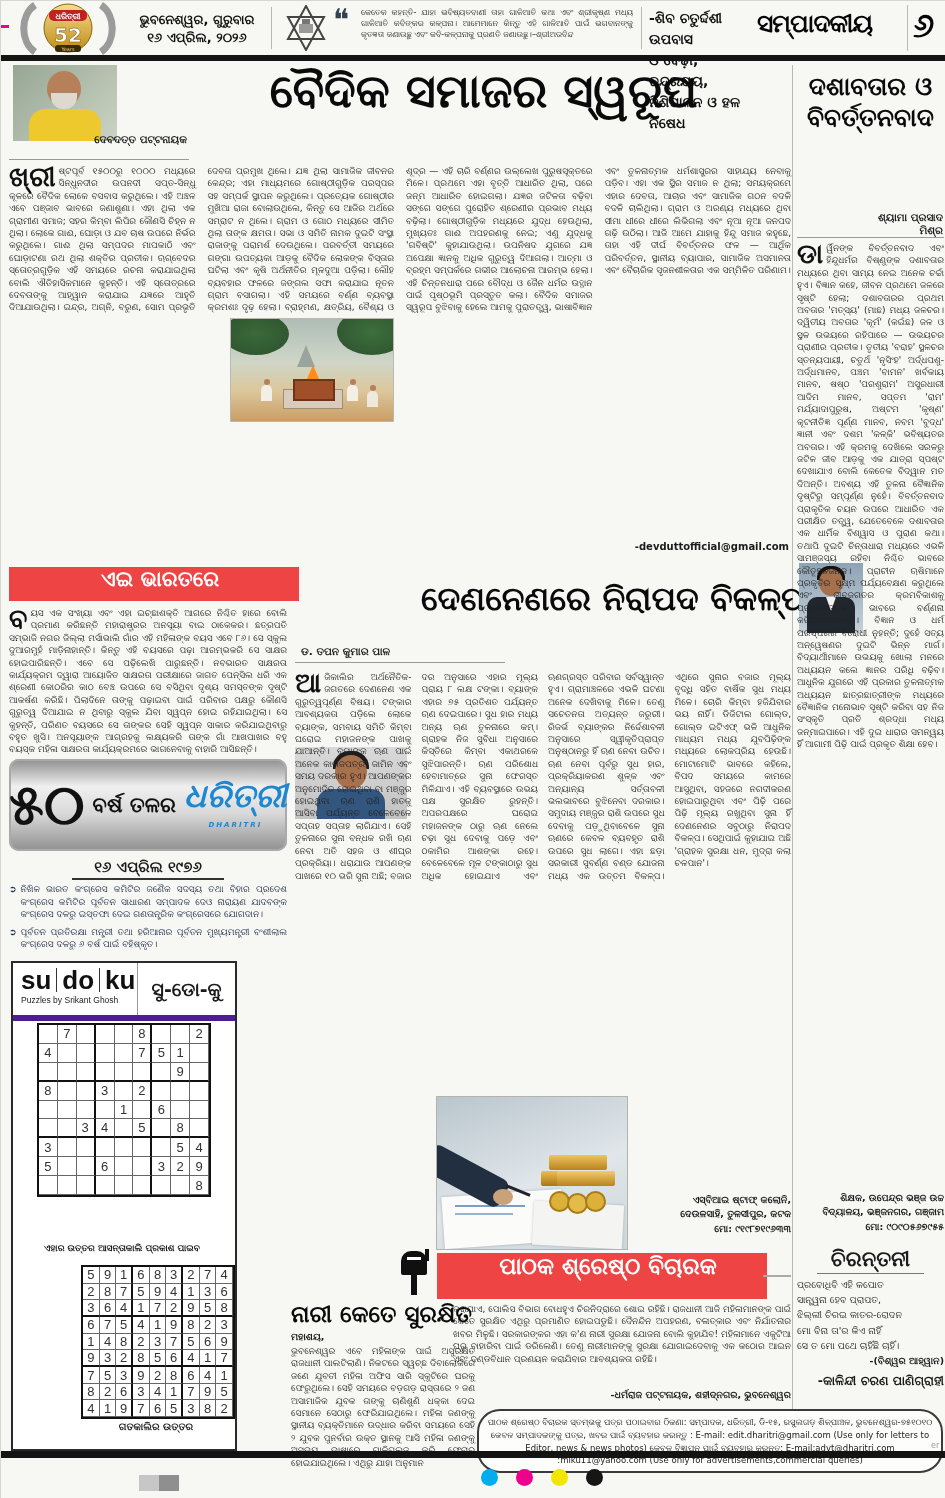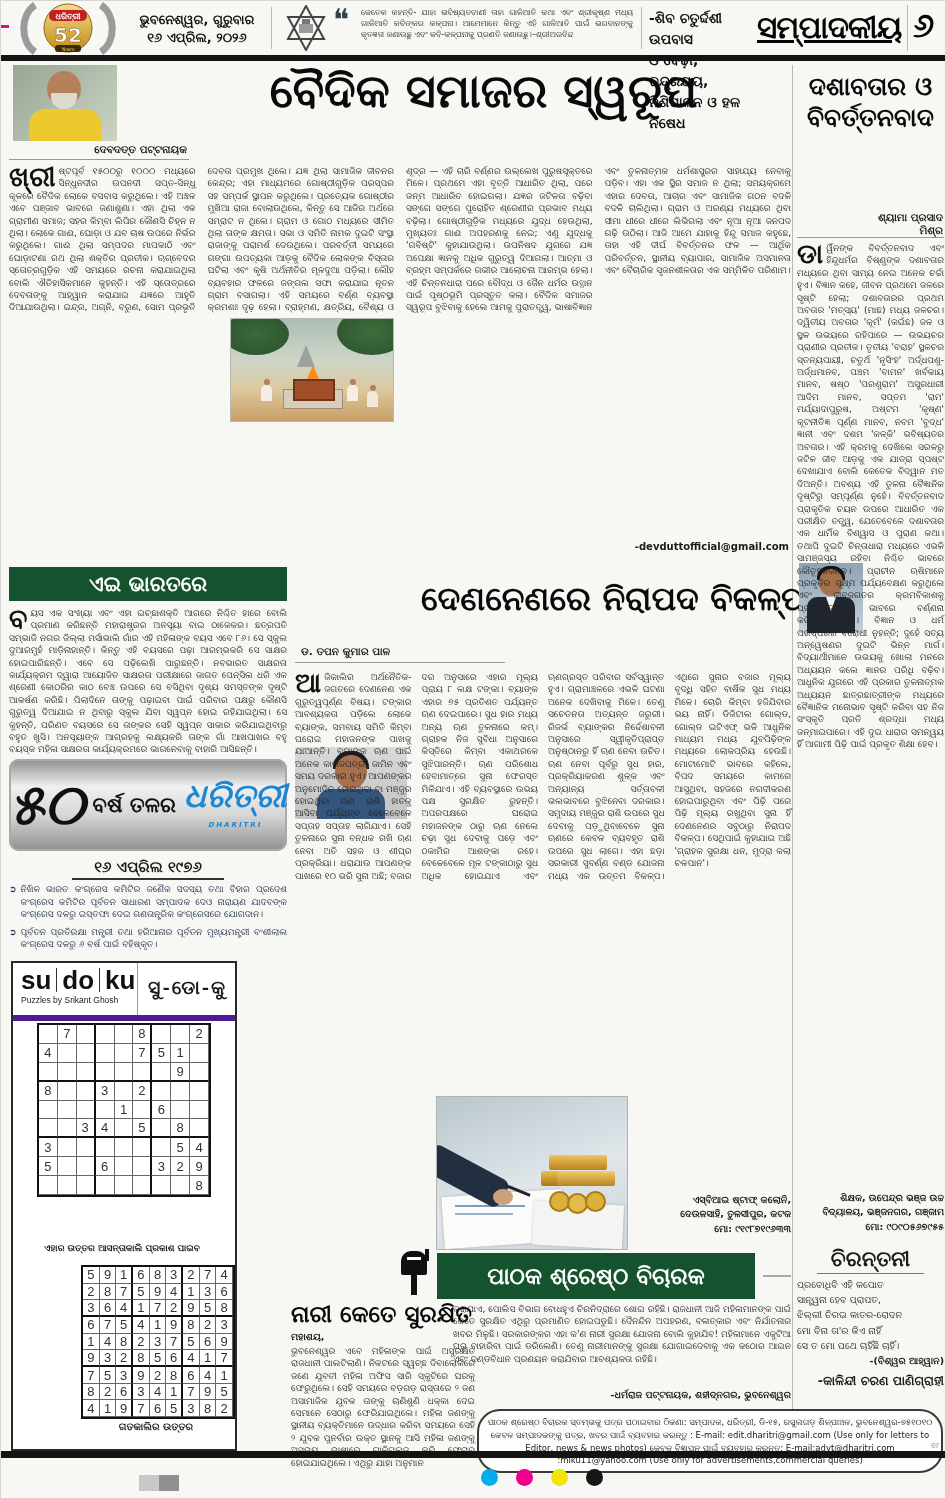--- a/index.html
+++ b/index.html
@@ -8,21 +8,21 @@
   .abs{position:absolute;}
   .bold{font-weight:bold;}
   .ctr{text-align:center;}
   .rgt{text-align:right;}
   .pre{white-space:pre-line;}
   .body{font-size:9px;line-height:1.38;text-align:justify;color:#222;}
   .cols4{column-count:4;column-gap:12px;column-fill:balance;}
   .dc{float:left;font-size:27px;line-height:.85;font-weight:bold;padding:1px 3px 0 0;color:#111;}
   .rule{background:#999;height:1px;}
   .blackbar{background:#141414;}
-  .sechead{background:#14532d;color:#fff;display:flex;align-items:center;justify-content:center;font-weight:bold;}
+  .sechead{background:#ef4444;color:#fff;display:flex;justify-content:center;font-weight:bold;padding-left:12px;}
   .sgrid{display:grid;grid-template-columns:repeat(9,1fr);grid-template-rows:repeat(9,1fr);border:2px solid #111;background:#fff;}
   .sgrid .c{border-right:1px solid #666;border-bottom:1px solid #666;display:flex;align-items:center;justify-content:center;
             font-family:"Liberation Sans",sans-serif;font-size:13px;color:#333;}
   .sgrid .c.br{border-right:2px solid #111;}
   .sgrid .c.bb{border-bottom:2px solid #111;}
   .vline{background:#b9b9b4;width:1px;}
   .hl{font-weight:bold;color:#0a0a0a;}
   .photo{overflow:hidden;position:relative;}
   .head{position:absolute;border-radius:50%;}
   .dot{border-radius:50%;}
@@ -74,37 +74,37 @@
     <div class="abs" style="left:332px;top:4px;font-size:30px;color:#33424e;line-height:1;">❝</div>
 
     <div class="abs" style="left:360px;top:6px;width:272px;height:46px;font-size:8px;line-height:1.4;text-align:justify;color:#222;overflow:hidden;">କେତେକ କହନ୍ତି- ଯାହା ଭବିଷ୍ୟତବାଣୀ ତାହା ଗାଳିଆତି କଥା ଏବଂ ଶ୍ରୀକୃଷ୍ଣ ମଧ୍ୟ ଗାଳିଆତି କବିଙ୍କର କଳ୍ପନା। ଆମେମାନେ କିନ୍ତୁ ଏହି ଗାଳିଆତି ପାଇଁ ଭଗବାନଙ୍କୁ କୃତଜ୍ଞତା ଜଣାଉଛୁ ଏବଂ କବି-କଳ୍ପନାକୁ ପ୍ରଣତି ଜଣାଉଛୁ।–ଶ୍ରୀଅରବିନ୍ଦ</div>
 
     <div class="abs vline" style="left:640px;top:6px;height:42px;"></div>
 
     <div class="abs pre bold" style="left:648px;top:7px;width:106px;font-size:14px;line-height:1.5;color:#111;">-ଶିବ ଚତୁର୍ଦ୍ଦଶୀ ଉପବାସ
 ଓ ବେଢ଼ା, ଚନ୍ଦ୍ରକ୍ଷୟ,
 ନିଶିପାଳନ ଓ ହଳ ନିଷେଧ</div>
 
-    <div class="abs bold" style="left:756px;top:8px;width:148px;font-size:31px;color:#050505;letter-spacing:-1px;text-decoration:underline;">ସମ୍ପାଦକୀୟ</div>
+    <div class="abs bold" style="left:756px;top:8px;width:148px;font-size:25px;color:#050505;letter-spacing:-1px;">ସମ୍ପାଦକୀୟ</div>
 
     <div class="abs vline" style="left:906px;top:4px;height:46px;"></div>
     <div class="abs bold" style="left:912px;top:4px;font-size:34px;color:#050505;">୬</div>
   </div>
 
   <div class="abs blackbar" style="left:0;top:54px;width:945px;height:6px;"></div>
   <div class="abs vline" style="left:791px;top:64px;height:1380px;"></div>
 
   <div class="abs ctr hl" style="left:185px;top:66px;width:595px;font-size:46px;line-height:1.05;">ବୈଦିକ ସମାଜର ସ୍ୱରୂପ</div>
 
   <div class="abs photo" style="left:12px;top:64px;width:104px;height:76px;background:linear-gradient(135deg,#97a694,#ccd4c4);">
     <div class="head" style="left:34px;top:6px;width:34px;height:36px;background:#b5805a;"></div>
     <div class="abs" style="left:38px;top:28px;width:26px;height:16px;background:#ded9cf;border-radius:0 0 12px 12px;"></div>
     <div class="abs" style="left:16px;top:44px;width:72px;height:32px;background:#eec92d;border-radius:16px 16px 0 0;"></div>
   </div>
-  <div class="abs rgt bold" style="left:8px;top:142px;width:178px;font-size:10.5px;">ଦେବଦତ୍ତ ପଟ୍ଟନାୟକ</div>
+  <div class="abs rgt bold" style="left:8px;top:132px;width:178px;font-size:10.5px;">ଦେବଦତ୍ତ ପଟ୍ଟନାୟକ</div>
   <div class="abs rule" style="left:8px;top:158px;width:180px;"></div>
 
   <div class="abs body cols4" style="left:8px;top:164px;width:782px;height:394px;">
     <span class="dc">ଖ୍ରୀ</span><span>ଷ୍ଟପୂର୍ବ ୧୫୦୦ରୁ ୧୦୦୦ ମଧ୍ୟରେ ସିନ୍ଧୁନଦୀର ଉପନଦୀ ସପ୍ତ-ସିନ୍ଧୁ କୂଳରେ ବୈଦିକ ଲୋକେ ବସବାସ କରୁଥିଲେ। ଏହି ଅଞ୍ଚଳ ଏବେ ପଞ୍ଜାବ ଭାବରେ ଜଣାଶୁଣା। ଏହା ଥିଲା ଏକ ଗ୍ରାମୀଣ ସମାଜ; ସହର କିମ୍ବା ଲିପିର କୌଣସି ଚିହ୍ନ ନ ଥିଲା। ଲୋକେ ଗାଈ, ଘୋଡ଼ା ଓ ଯବ ଚାଷ ଉପରେ ନିର୍ଭର କରୁଥିଲେ। ଗାଈ ଥିଲା ସମ୍ପଦର ମାପକାଠି ଏବଂ ଘୋଡ଼ାଟଣା ରଥ ଥିଲା ଶକ୍ତିର ପ୍ରତୀକ। ଋଗ୍‌ବେଦର ସ୍ତୋତ୍ରଗୁଡ଼ିକ ଏହି ସମୟରେ ରଚନା କରାଯାଇଥିଲା ବୋଲି ଐତିହାସିକମାନେ କୁହନ୍ତି। ଏହି ସ୍ତୋତ୍ରରେ ଦେବତାଙ୍କୁ ଆହ୍ୱାନ କରାଯାଇ ଯଜ୍ଞରେ ଆହୁତି ଦିଆଯାଉଥିଲା। ଇନ୍ଦ୍ର, ଅଗ୍ନି, ବରୁଣ, ସୋମ ପ୍ରଭୃତି ଦେବତା ପ୍ରମୁଖ ଥିଲେ। ଯଜ୍ଞ ଥିଲା ସାମାଜିକ ଜୀବନର କେନ୍ଦ୍ର; ଏହା ମାଧ୍ୟମରେ ଗୋଷ୍ଠୀଗୁଡ଼ିକ ପରସ୍ପର ସହ ସମ୍ପର୍କ ସ୍ଥାପନ କରୁଥିଲେ। ପ୍ରତ୍ୟେକ ଗୋଷ୍ଠୀର ମୁଖିଆ ରାଜା ବୋଲାଉଥିଲେ, କିନ୍ତୁ ସେ ଆଜିର ଅର୍ଥରେ ସମ୍ରାଟ ନ ଥିଲେ। ଗ୍ରାମ ଓ ଗୋଠ ମଧ୍ୟରେ ସୀମିତ ଥିଲା ତାଙ୍କ କ୍ଷମତା। ସଭା ଓ ସମିତି ନାମକ ଦୁଇଟି ସଂସ୍ଥା ରାଜାଙ୍କୁ ପରାମର୍ଶ ଦେଉଥିଲେ। ପରବର୍ତ୍ତୀ ସମୟରେ ଗଙ୍ଗା ଉପତ୍ୟକା ଆଡ଼କୁ ବୈଦିକ ଲୋକଙ୍କ ବିସ୍ତାର ଘଟିଲା ଏବଂ କୃଷି ଅର୍ଥନୀତିର ମୂଳଦୁଆ ପଡ଼ିଲା। ଲୌହ ବ୍ୟବହାର ଫଳରେ ଜଙ୍ଗଲ ସଫା କରାଯାଇ ନୂତନ ଗ୍ରାମ ବସାଗଲା। ଏହି ସମୟରେ ବର୍ଣ୍ଣ ବ୍ୟବସ୍ଥା କ୍ରମଶଃ ଦୃଢ଼ ହେଲା। ବ୍ରାହ୍ମଣ, କ୍ଷତ୍ରିୟ, ବୈଶ୍ୟ ଓ ଶୂଦ୍ର — ଏହି ଚାରି ବର୍ଣ୍ଣର ଉଲ୍ଲେଖ ପୁରୁଷସୂକ୍ତରେ ମିଳେ। ପ୍ରଥମେ ଏହା ବୃତ୍ତି ଆଧାରିତ ଥିଲା, ପରେ ଜନ୍ମ ଆଧାରିତ ହୋଇଗଲା। ଯଜ୍ଞର ଜଟିଳତା ବଢ଼ିବା ସଙ୍ଗେ ସଙ୍ଗେ ପୁରୋହିତ ଶ୍ରେଣୀର ପ୍ରଭାବ ମଧ୍ୟ ବଢ଼ିଲା। ଗୋଷ୍ଠୀଗୁଡ଼ିକ ମଧ୍ୟରେ ଯୁଦ୍ଧ ହେଉଥିଲା, ମୁଖ୍ୟତଃ ଗାଈ ଅପହରଣକୁ ନେଇ; ଏଣୁ ଯୁଦ୍ଧକୁ 'ଗବିଷ୍ଟି' କୁହାଯାଉଥିଲା। ଉପନିଷଦ ଯୁଗରେ ଯଜ୍ଞ ଅପେକ୍ଷା ଜ୍ଞାନକୁ ଅଧିକ ଗୁରୁତ୍ୱ ଦିଆଗଲା। ଆତ୍ମା ଓ ବ୍ରହ୍ମ ସମ୍ପର୍କରେ ଗଭୀର ଆଲୋଚନା ଆରମ୍ଭ ହେଲା। ଏହି ଚିନ୍ତନଧାରା ପରେ ବୌଦ୍ଧ ଓ ଜୈନ ଧର୍ମର ଉତ୍ଥାନ ପାଇଁ ପୃଷ୍ଠଭୂମି ପ୍ରସ୍ତୁତ କଲା। ବୈଦିକ ସମାଜର ସ୍ୱରୂପ ବୁଝିବାକୁ ହେଲେ ଆମକୁ ପୁରାତତ୍ତ୍ୱ, ଭାଷାବିଜ୍ଞାନ ଏବଂ ତୁଳନାତ୍ମକ ଧର୍ମଶାସ୍ତ୍ରର ସାହାଯ୍ୟ ନେବାକୁ ପଡ଼ିବ। ଏହା ଏକ ସ୍ଥିର ସମାଜ ନ ଥିଲା; ସମୟକ୍ରମେ ଏହାର ଦେବତା, ଆଚାର ଏବଂ ସାମାଜିକ ଗଠନ ବଦଳି ବଦଳି ଚାଲିଥିଲା। ଗ୍ରାମ ଓ ଅରଣ୍ୟ ମଧ୍ୟରେ ଥିବା ସୀମା ଧୀରେ ଧୀରେ ଲିଭିଗଲା ଏବଂ ନୂଆ ନୂଆ ଜନପଦ ଗଢ଼ି ଉଠିଲା। ଆଜି ଆମେ ଯାହାକୁ ହିନ୍ଦୁ ସମାଜ କହୁଛେ, ତାହା ଏହି ଦୀର୍ଘ ବିବର୍ତ୍ତନର ଫଳ — ଆର୍ଥିକ ପରିବର୍ତ୍ତନ, ସ୍ଥାନୀୟ ବ୍ୟାପାର, ସାମାଜିକ ଅସମାନତା ଏବଂ ବୈଚାରିକ ସୃଜନଶୀଳତାର ଏକ ସମ୍ମିଳିତ ପରିଣାମ।</span>
   </div>
 
   <div class="abs photo" style="left:230px;top:242px;width:162px;height:102px;background:linear-gradient(#aebdb6 0%,#cfd6c8 42%,#dcc79c 70%,#c99e66 100%);outline:1px solid #b9b9b2;">
     <div class="abs" style="left:-8px;top:-6px;width:66px;height:42px;background:radial-gradient(#3a6a3a,#2c4f2d);border-radius:50%;"></div>
     <div class="abs" style="left:106px;top:-10px;width:70px;height:46px;background:radial-gradient(#3d6f3c,#2c4f2d);border-radius:50%;"></div>
     <div class="abs" style="left:66px;top:26px;width:18px;height:22px;background:#9aa39e;clip-path:polygon(50% 0,100% 100%,0 100%);"></div>
@@ -122,21 +122,21 @@
   <div class="abs rgt bold" style="left:556px;top:540px;width:232px;font-size:10px;">-devduttofficial@gmail.com</div>
 
   <div class="abs sechead" style="left:8px;top:566px;width:278px;height:34px;font-size:21px;">
     <span>ଏଇ ଭାରତରେ</span>
   </div>
   <div class="abs body" style="left:8px;top:606px;width:278px;height:146px;">
     <span class="dc">ବ</span><span>ୟସ ଏକ ସଂଖ୍ୟା ଏବଂ ଏହା ଇଚ୍ଛାଶକ୍ତି ଆଗରେ ନିଶ୍ଚିତ ହାରେ ବୋଲି ପ୍ରମାଣ କରିଛନ୍ତି ମହାରାଷ୍ଟ୍ରର ଅନସୂୟା ବାଇ ଠାକେକର। ଛତ୍ରପତି ସମ୍ଭାଜି ନଗର ଜିଲ୍ଲା ମର୍ସାଭାଲି ଗାଁର ଏହି ମହିଳାଙ୍କ ବୟସ ଏବେ ୮୬। ସେ ସ୍କୁଲ ଦୁଆରମୁହଁ ମାଡ଼ିନାହାନ୍ତି। କିନ୍ତୁ ଏହି ବୟସରେ ପଢ଼ା ଆରମ୍ଭକରି ସେ ସାକ୍ଷର ହୋଇପାରିଛନ୍ତି। ଏବେ ସେ ପଢ଼ିଲେଖି ପାରୁଛନ୍ତି। ନବଭାରତ ସାକ୍ଷରତା କାର୍ଯ୍ୟକ୍ରମ ଦ୍ୱାରା ଆୟୋଜିତ ସାକ୍ଷରତା ପରୀକ୍ଷାରେ ଜାଗତ ପେନ୍ସିଲ ଧରି ଏକ ଶ୍ରେଣୀ କୋଠରିର କାଠ ବେଞ୍ଚ ଉପରେ ସେ ବସିଥିବା ଦୃଶ୍ୟ ସମସ୍ତଙ୍କ ଦୃଷ୍ଟି ଆକର୍ଷଣ କରିଛି। ପିଲାଦିନେ ତାଙ୍କୁ ପଢ଼ାଇବା ପାଇଁ ପରିବାର ପକ୍ଷରୁ କୌଣସି ଗୁରୁତ୍ୱ ଦିଆଯାଇ ନ ଥିବାରୁ ସ୍କୁଲ ଯିବା ସ୍ୱପ୍ନ ହୋଇ ରହିଯାଇଥିଲା। ସେ କୁହନ୍ତି, ପରିଣତ ବୟସରେ ସେ ତାଙ୍କର ସେହି ସ୍ୱପ୍ନ ସାକାର କରିଯାଇଥିବାରୁ ବହୁତ ଖୁସି। ଅନସୂୟାଙ୍କ ଆଗ୍ରହକୁ ଲକ୍ଷ୍ୟକରି ତାଙ୍କ ଗାଁ ଆଖପାଖର ବହୁ ବୟସ୍କ ମହିଳା ସାକ୍ଷରତା କାର୍ଯ୍ୟକ୍ରମରେ ଭାଗନେବାକୁ ବାହାରି ଆସିଛନ୍ତି।</span>
   </div>
 
   <div class="abs" style="left:8px;top:758px;width:278px;height:92px;border-radius:10px;background:linear-gradient(#8d8d8d,#f0f0f0 30%,#d8d8d8 60%,#8f8f8f);box-shadow:inset 0 0 0 2px #aaa;display:flex;align-items:center;justify-content:center;gap:8px;">
-    <span class="bold" style="font-size:56px;color:#111;line-height:1;font-style:italic;">୫୦</span>
+    <span class="bold" style="font-size:56px;color:#111;line-height:1;">୫୦</span>
     <span class="bold" style="font-size:21px;color:#111;">ବର୍ଷ ତଳର</span>
     <span style="display:inline-block;text-align:center;">
       <span class="bold" style="font-size:33px;color:#1d87d2;font-style:italic;display:block;line-height:1;">ଧରିତ୍ରୀ</span>
       <span class="bold" style="font-size:7px;color:#1d87d2;letter-spacing:2px;font-style:italic;">DHARITRI</span>
     </span>
   </div>
   <div class="abs ctr" style="left:8px;top:856px;width:278px;text-align:center;">
     <span class="bold" style="font-size:15px;border-bottom:2px solid #333;padding:0 22px 2px;">୧୬ ଏପ୍ରିଲ ୧୯୭୬</span>
   </div>
   <div class="abs" style="left:8px;top:882px;width:278px;font-size:9px;line-height:1.4;color:#13233d;">
@@ -156,21 +156,21 @@
         <div style="display:flex;align-items:center;font-family:'Liberation Sans',sans-serif;font-weight:bold;font-size:26px;color:#111;line-height:1;">
           <span>su</span>
             <span style="width:1px;height:24px;background:#333;margin:0 5px;"></span>
             <span>do</span>
             <span style="width:1px;height:24px;background:#333;margin:0 5px;"></span>
             <span>ku</span>
         </div>
         <div style="font-family:'Liberation Sans',sans-serif;font-size:8.5px;color:#222;margin-top:2px;">Puzzles by Srikant Ghosh</div>
       </div>
       <div style="width:1px;background:#999;"></div>
-      <div class="bold" style="flex:1;display:flex;align-items:center;justify-content:center;font-size:19px;font-family:Liberation Mono, monospace;">ସୁ-ଡୋ-କୁ</div>
+      <div class="bold" style="flex:1;display:flex;align-items:center;justify-content:center;font-size:19px;">ସୁ-ଡୋ-କୁ</div>
     </div>
 
     <div class="abs sgrid" style="left:24px;top:60px;width:170px;height:170px;">
         <div class="c"></div>
         <div class="c">7</div>
         <div class="c br"></div>
         <div class="c"></div>
         <div class="c"></div>
         <div class="c br">8</div>
         <div class="c"></div>

